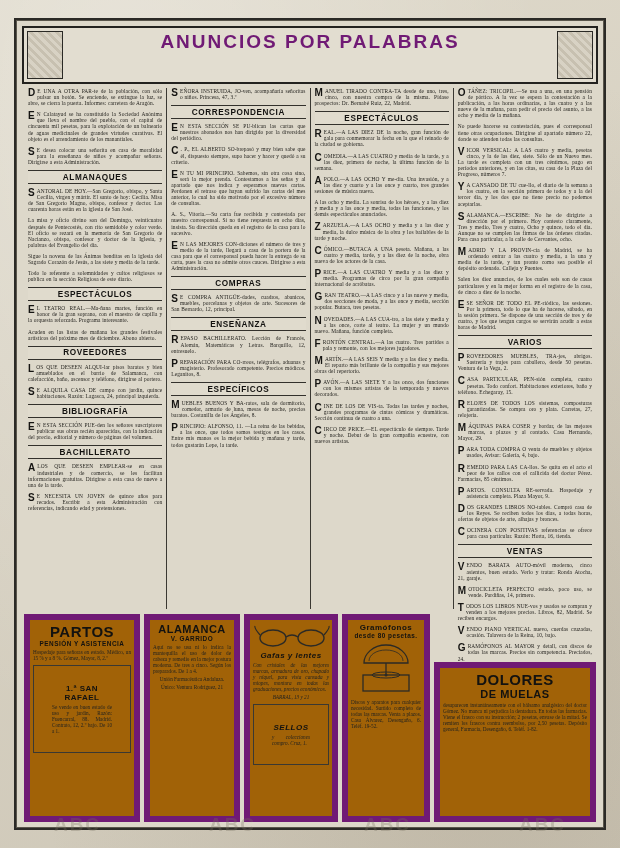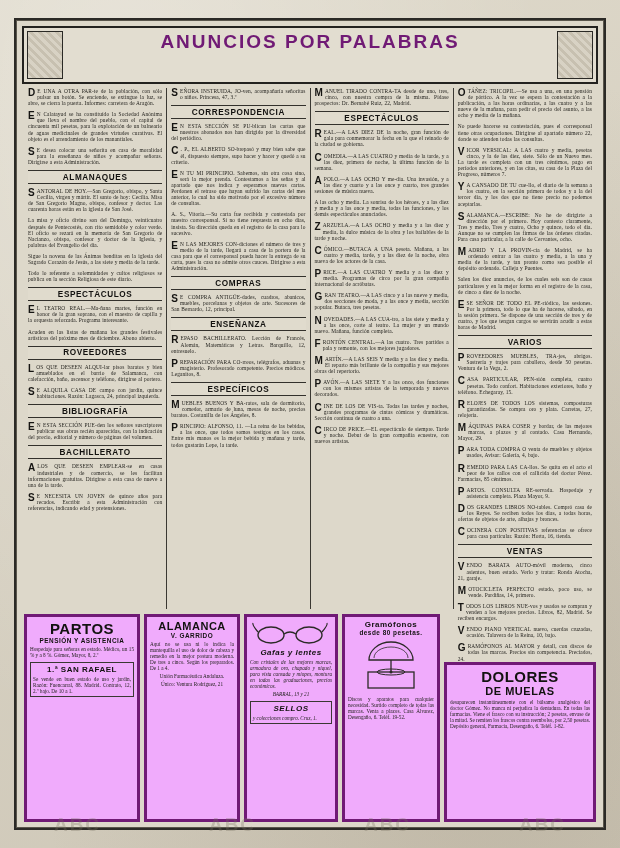--- a/index.html
+++ b/index.html
@@ -92,50 +92,50 @@
     padding:1.5px 0;
     margin:5px 0 4px;
     background:#e0dbcd;
   }
   
   .bottom{
     position:absolute;left:8px;top:594px;right:8px;height:208px;
     display:flex;gap:4px;
   }
   .bx{
-    border:3px solid #701a75;
+    border:6px solid #701a75;
     box-sizing:border-box;
-    background:#f0abfc;
+    background:#a16207;
     padding:3px;
     position:relative;
     overflow:hidden;
   }
   .bx.b1{width:116px;}
   .bx.b2{width:96px;}
   .bx.b3{width:94px;font-style:italic;}
-  .bx.b4{width:98px;}
+  .bx.b4{width:88px;}
   .bx.b5{flex:1;margin-top:48px;}
   .bxtitle{
     font-family:"Liberation Sans",sans-serif;
     font-weight:bold;
     text-align:center;
     color:#131210;
     letter-spacing:.5px;
   }
   .bx p{
     margin:2px 0 0;
     font-size:5.2px;line-height:6px;text-align:justify;color:#24231f;
   }
   .bx p.c{text-align:center;}
   .big{font-size:15px;}
   .mid{font-size:11px;}
   .sml{font-size:8px;}
   .xsml{font-size:6.4px;}
   .subbox{
-    border:1px solid #3a3832;margin-top:4px;padding:2px;
+    border:1px solid #3a3832;margin-top:4px;padding:18px;
   }
   
   .gramo{display:block;margin:2px auto;}
   .glasses{display:block;margin:1px auto;}
   
   .wm{
     position:absolute;bottom:12px;left:0;right:0;
     display:flex;justify-content:space-around;
     font-family:"Liberation Sans",sans-serif;
     font-weight:bold;font-size:19px;

